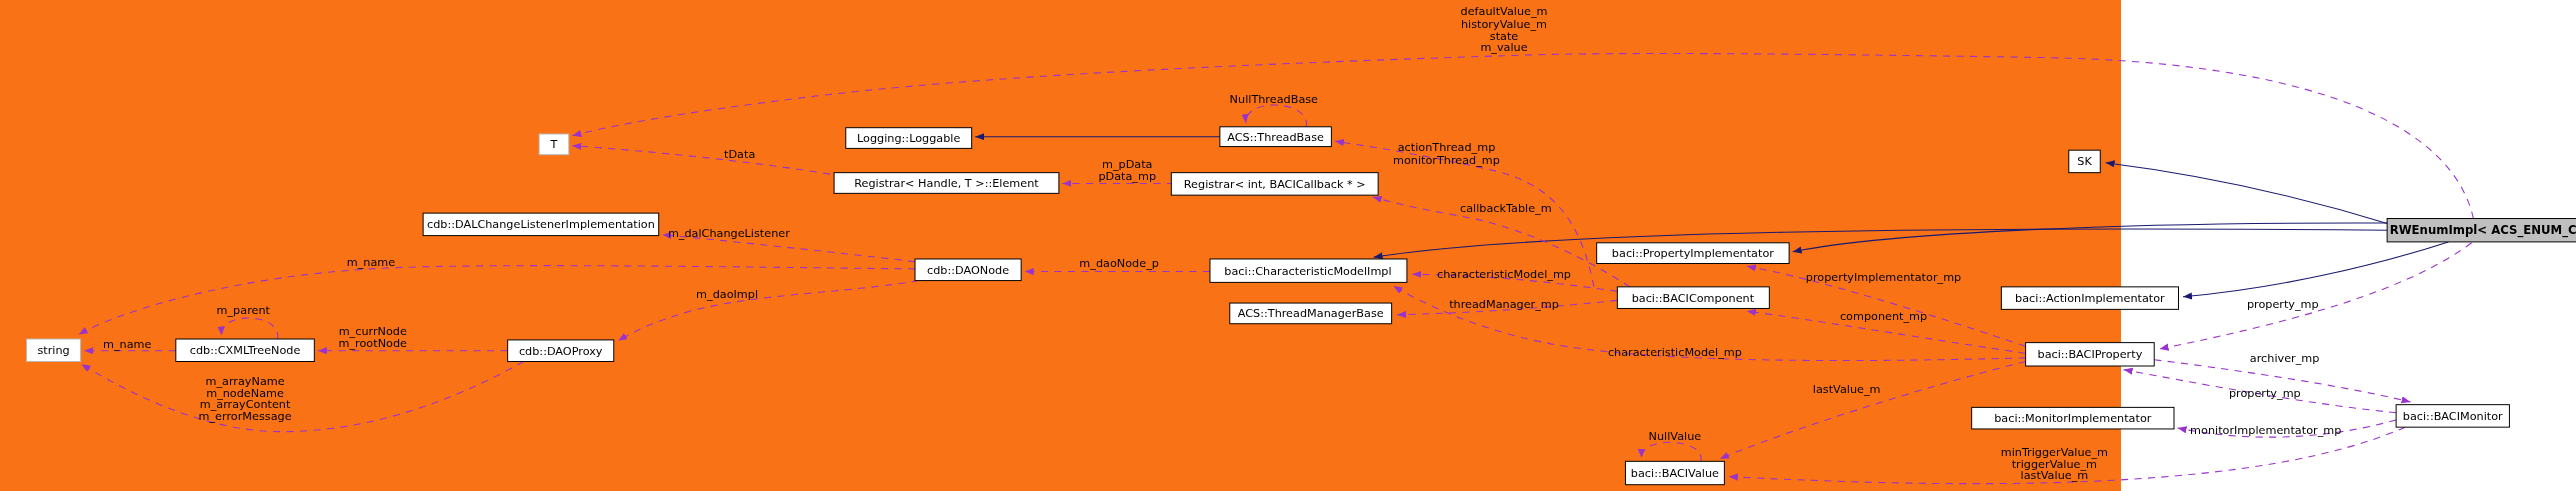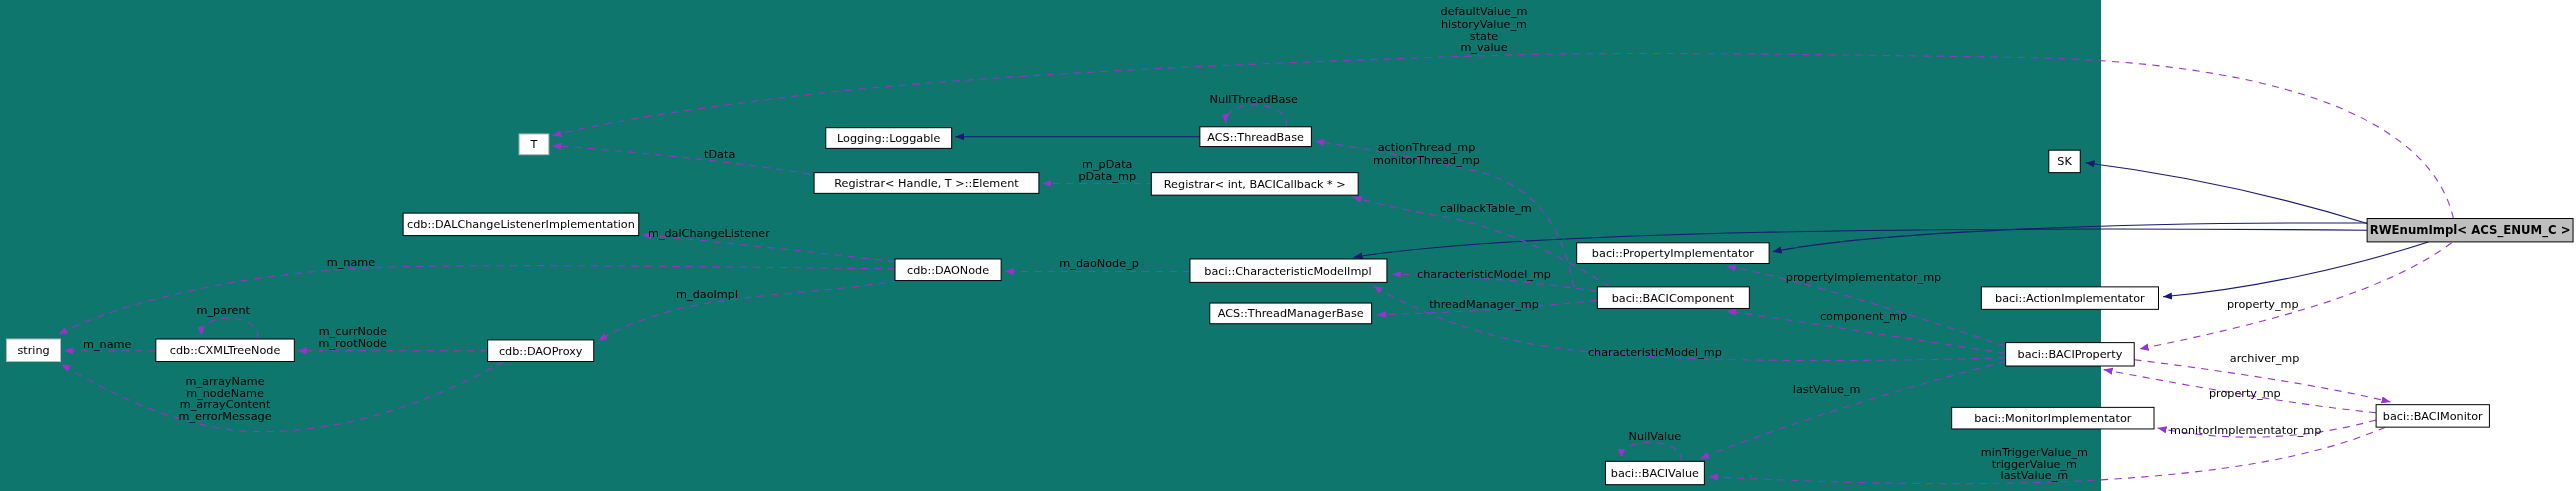--- a/index.html
+++ b/index.html
@@ -1,16 +1,16 @@
 <!DOCTYPE html>
 <html style="font-size:14.4px"><head>
 <meta charset="utf-8">
 <style>
   html,body{margin:0;padding:0;background:#ffffff;}
-  .canvas-wrap{width:2101px;height:491px;position:relative;background:#0f766e;}
+  .canvas-wrap{width:2101px;height:491px;position:relative;background:#f97316;padding-left:20px;}
   svg{display:block;font-family:"DejaVu Sans","Liberation Sans",sans-serif;}
   .node-rect{fill:#ffffff;stroke:#000000;stroke-width:1.1;}
   .node-rect.external{stroke:#b9b9b9;}
   .node-rect.focus{fill:#bfbfbf;}
   .node-label{font-size:12.5px;fill:#000000;text-anchor:middle;}
   .node-label.focus{font-weight:bold;font-size:13px;}
   .edge-label{font-size:12.5px;fill:#000000;text-anchor:middle;}
   .usage-edge{fill:none;stroke:#9a32cd;stroke-width:1.2;stroke-dasharray:8,7;}
   .inherit-edge{fill:none;stroke:#191970;stroke-width:1.2;}
 </style>

